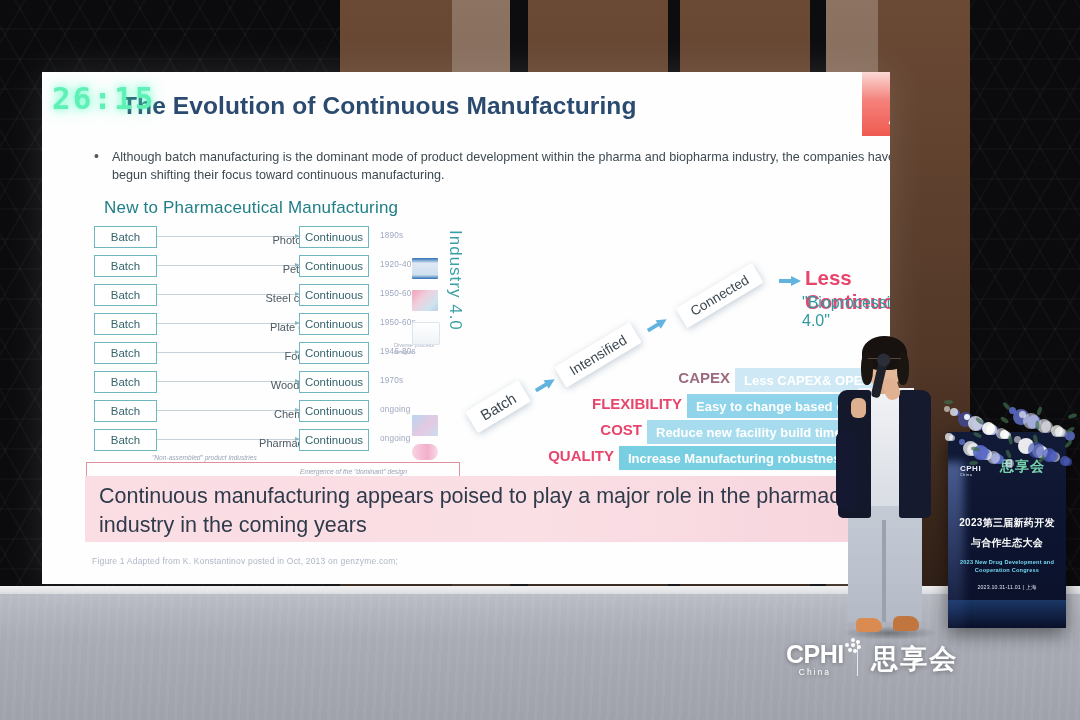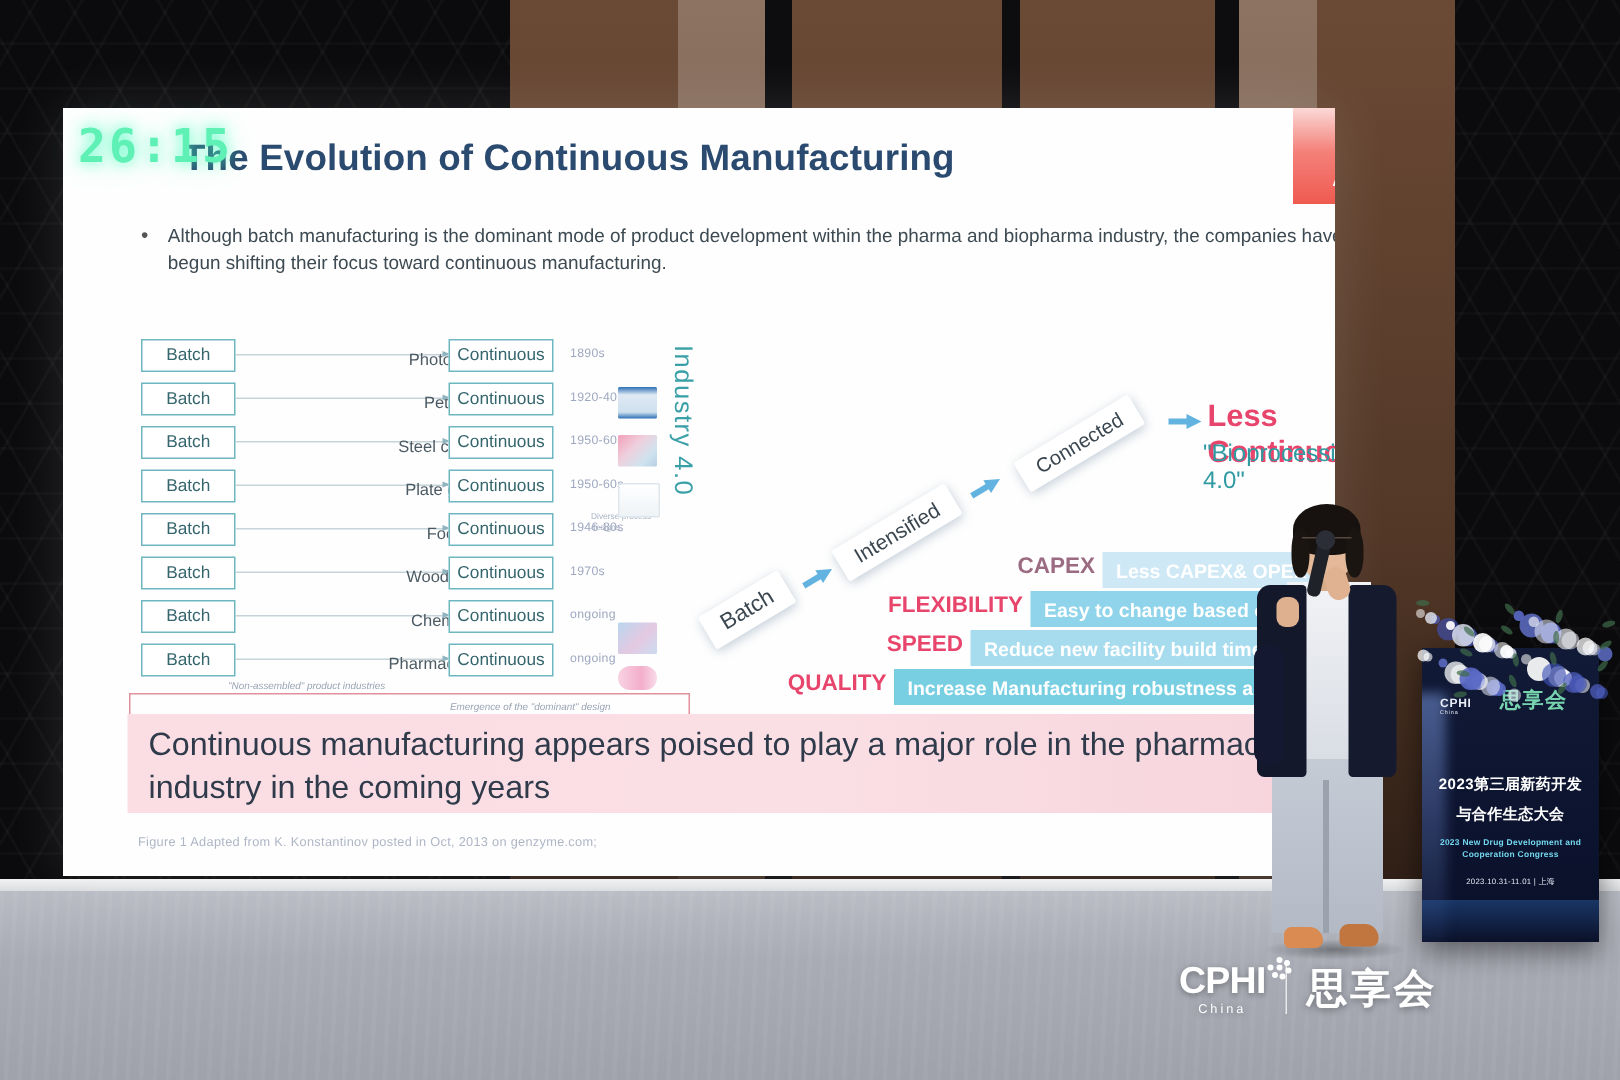--- a/index.html
+++ b/index.html
@@ -208,20 +208,21 @@
 
       <div class="aton">
         <span>ATON</span>
       </div>
 
       <div class="bullet">
         <div class="dot">•</div>
         <div class="txt">Although batch manufacturing is the dominant mode of product development within the pharma and biopharma industry, the companies have begun shifting their focus toward continuous manufacturing.</div>
       </div>
 
+      <div class="col-head l">New to Pharmaceutical Manufacturing</div>
 
       <div class="table" id="evo-table">
           <div class="row">
             <div class="cell batch">Batch</div>
             <div class="mid">
               <div class="mlabel">Photo film</div>
             </div>
             <div class="cell cont">Continuous</div>
             <div class="date">1890s</div>
             <div class="note-sm"></div>
@@ -324,24 +325,24 @@
       <div id="drivers">
           <div class="driver" style="left: 440px; top: 296px; width: 460px;">
             <div class="dlabel" style="right: 212px; color: rgb(155, 107, 130);">CAPEX</div>
             <div class="dbar" style="left: 253px; width: 195px; background: rgb(207, 232, 245);">Less CAPEX&amp; OPEX</div>
           </div>
           <div class="driver" style="left: 440px; top: 322px; width: 460px;">
             <div class="dlabel" style="right: 260px; color: rgb(232, 69, 109);">FLEXIBILITY</div>
             <div class="dbar" style="left: 205px; width: 300px; background: rgb(143, 212, 234);">Easy to change based on demand</div>
           </div>
           <div class="driver" style="left: 440px; top: 348px; width: 460px;">
-            <div class="dlabel" style="right: 300px; color: rgb(232, 69, 109);">SPEED</div>
+            <div class="dlabel" style="right: 300px; color: rgb(232, 69, 109);">COST</div>
             <div class="dbar" style="left: 165px; width: 290px; background: rgb(167, 220, 238);">Reduce new facility build time</div>
           </div>
-          <div class="driver" style="left: 419px; top: 374px; width: 460px;">
+          <div class="driver" style="left: 442px; top: 374px; width: 460px;">
             <div class="dlabel" style="right: 330px; color: rgb(232, 69, 109);">QUALITY</div>
             <div class="dbar" style="left: 135px; width: 330px; background: rgb(121, 207, 226);">Increase Manufacturing robustness and capability</div>
           </div>
         </div>
 
       <div class="banner">
         <p>Continuous manufacturing appears poised to play a major role in the pharmaceutical industry in the coming years</p>
       </div>
 
       <div class="cite">Figure 1 Adapted from K. Konstantinov posted  in Oct, 2013 on genzyme.com;</div>

